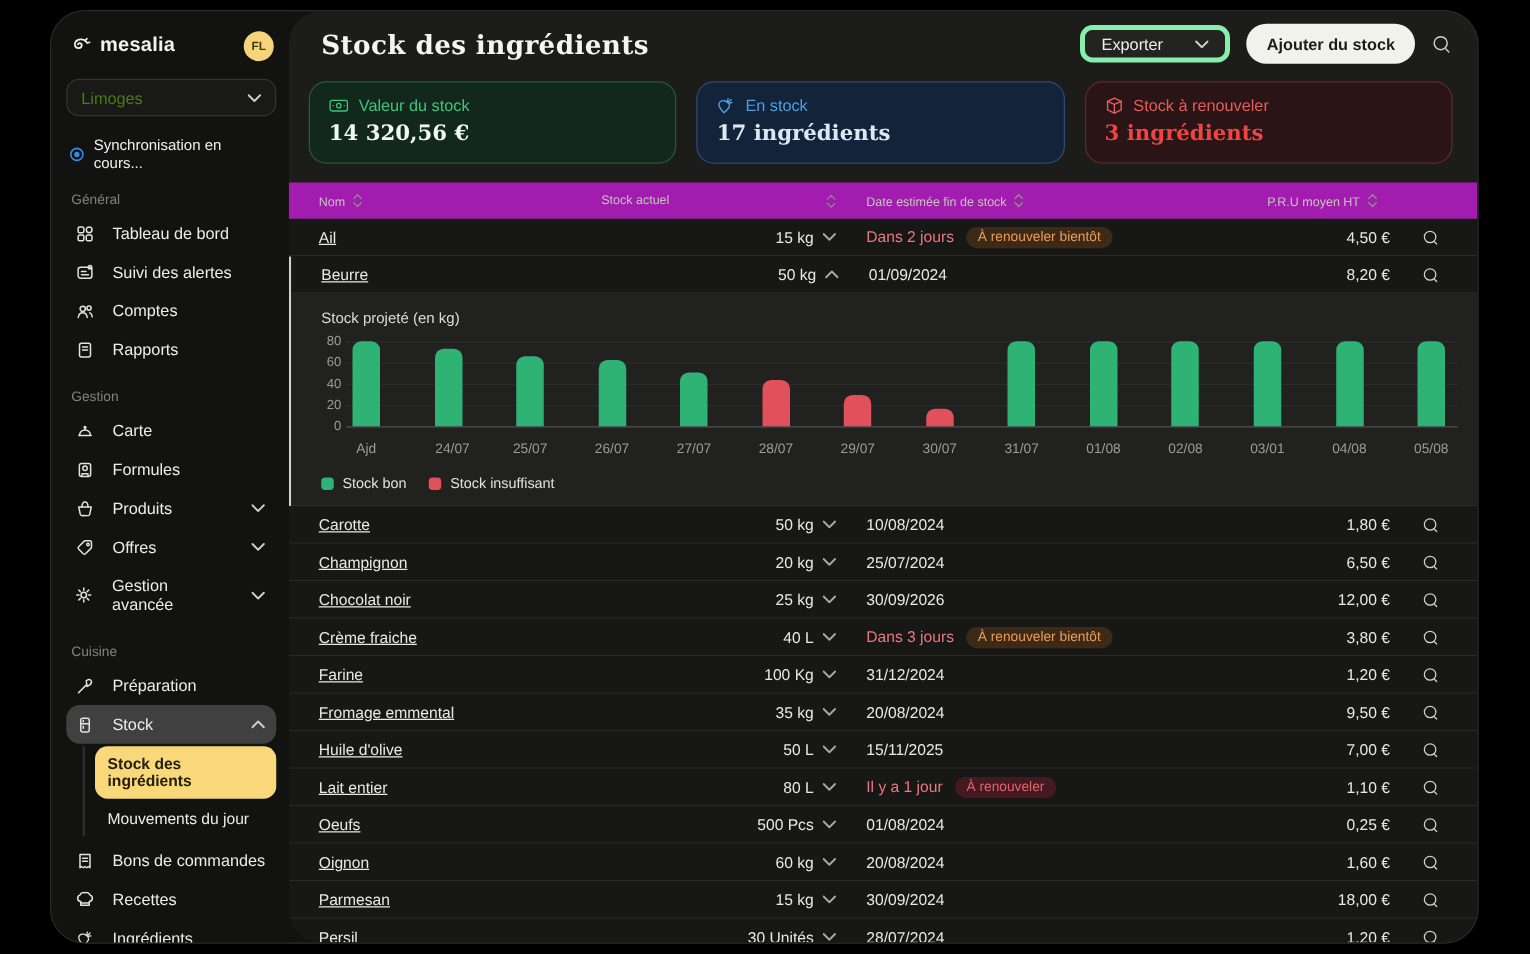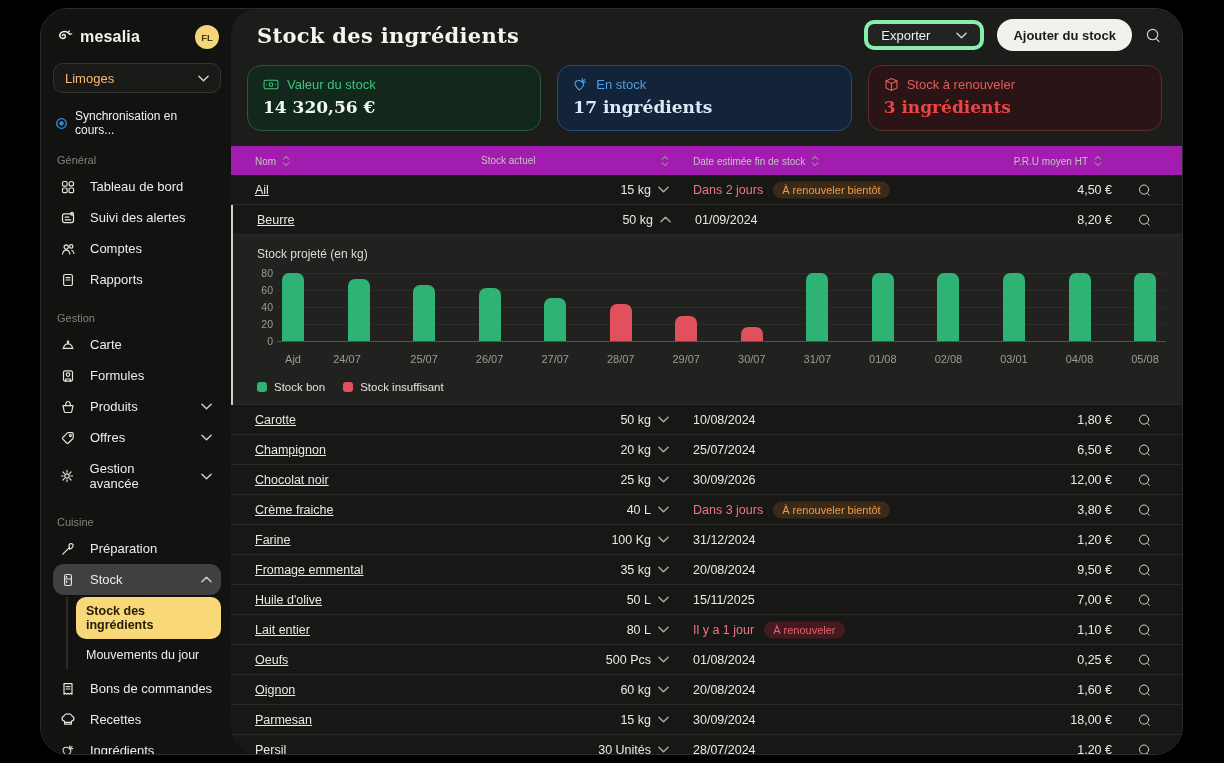--- a/index.html
+++ b/index.html
@@ -9,21 +9,21 @@
     background:#121211; border:1px solid #2c2c2a; border-radius:28px; display:flex; overflow:hidden; }
 
   
   .sidebar { width:190px; flex-shrink:0; padding:12px 10px 0 12px; background:#121211; }
   .logo-row { display:flex; align-items:center; gap:7px; padding:4px 2px; }
   .logo-icon { color:#f0f0ea; display:flex; }
   .logo-text { font-size:16px; font-weight:700; color:#f2f2ed; letter-spacing:.2px; }
   .avatar { margin-left:auto; width:24px; height:24px; border-radius:50%; background:#f5d47a;
     color:#453a10; font-size:9.5px; font-weight:700; display:flex; align-items:center; justify-content:center; }
   .location { margin-top:10px; height:30px; border:1px solid #33332f; border-radius:10px; background:#191918;
-    display:flex; align-items:center; padding:0 11px; font-size:13px; color:#fdba74; }
+    display:flex; align-items:center; padding:0 11px; font-size:13px; color:#4d7c0f; }
   .location .chev { margin-left:auto; color:#cfcfc9; display:flex; }
   .sync { display:flex; align-items:center; gap:7px; margin:16px 2px 0; font-size:12px; color:#eef0f2; }
   .sync .icon { display:flex; }
   .section-label { margin:17px 4px 5px; font-size:11px; color:#82827c; }
   .nav-item { display:flex; align-items:center; gap:15px; padding:8px 7px; font-size:13px;
     color:#ececе6; color:#ececec; border-radius:11px; cursor:pointer; }
   .nav-item .icon { color:#e3e3dd; display:flex; width:15px; justify-content:center; }
   .nav-item .chev { margin-left:auto; color:#cfcfc9; display:flex; }
   .nav-item.open { background:#404040; }
   .submenu { margin:2px 0 4px 13px; border-left:2px solid #2c2c2a; padding-left:8px; }
@@ -434,21 +434,21 @@
           <div class="ytick" style="top:49.0px">20</div>
               <div class="gridline" style="top:38.0px"></div>
           <div class="ytick" style="top:32.0px">40</div>
               <div class="gridline" style="top:21.0px"></div>
           <div class="ytick" style="top:15.0px">60</div>
               <div class="gridline" style="top:4.0px"></div>
           <div class="ytick" style="top:-2.0px">80</div>
               <div class="bar" style="left:49.0px;top:4.0px;height:68.0px;background:#2eb374"></div>
           <div class="xtick" style="left:27.0px">Ajd</div>
               <div class="bar" style="left:114.5px;top:10.0px;height:62.0px;background:#2eb374"></div>
-          <div class="xtick" style="left:81px">24/07</div>
+          <div class="xtick" style="left:96px">24/07</div>
               <div class="bar" style="left:180.1px;top:15.9px;height:56.1px;background:#2eb374"></div>
           <div class="xtick" style="left:158.1px">25/07</div>
               <div class="bar" style="left:245.6px;top:19.3px;height:52.7px;background:#2eb374"></div>
           <div class="xtick" style="left:223.6px">26/07</div>
               <div class="bar" style="left:311.2px;top:28.6px;height:43.4px;background:#2eb374"></div>
           <div class="xtick" style="left:289.2px">27/07</div>
               <div class="bar" style="left:376.7px;top:34.6px;height:37.4px;background:#e0515c"></div>
           <div class="xtick" style="left:354.7px">28/07</div>
               <div class="bar" style="left:442.2px;top:47.4px;height:24.6px;background:#e0515c"></div>
           <div class="xtick" style="left:420.2px">29/07</div>

